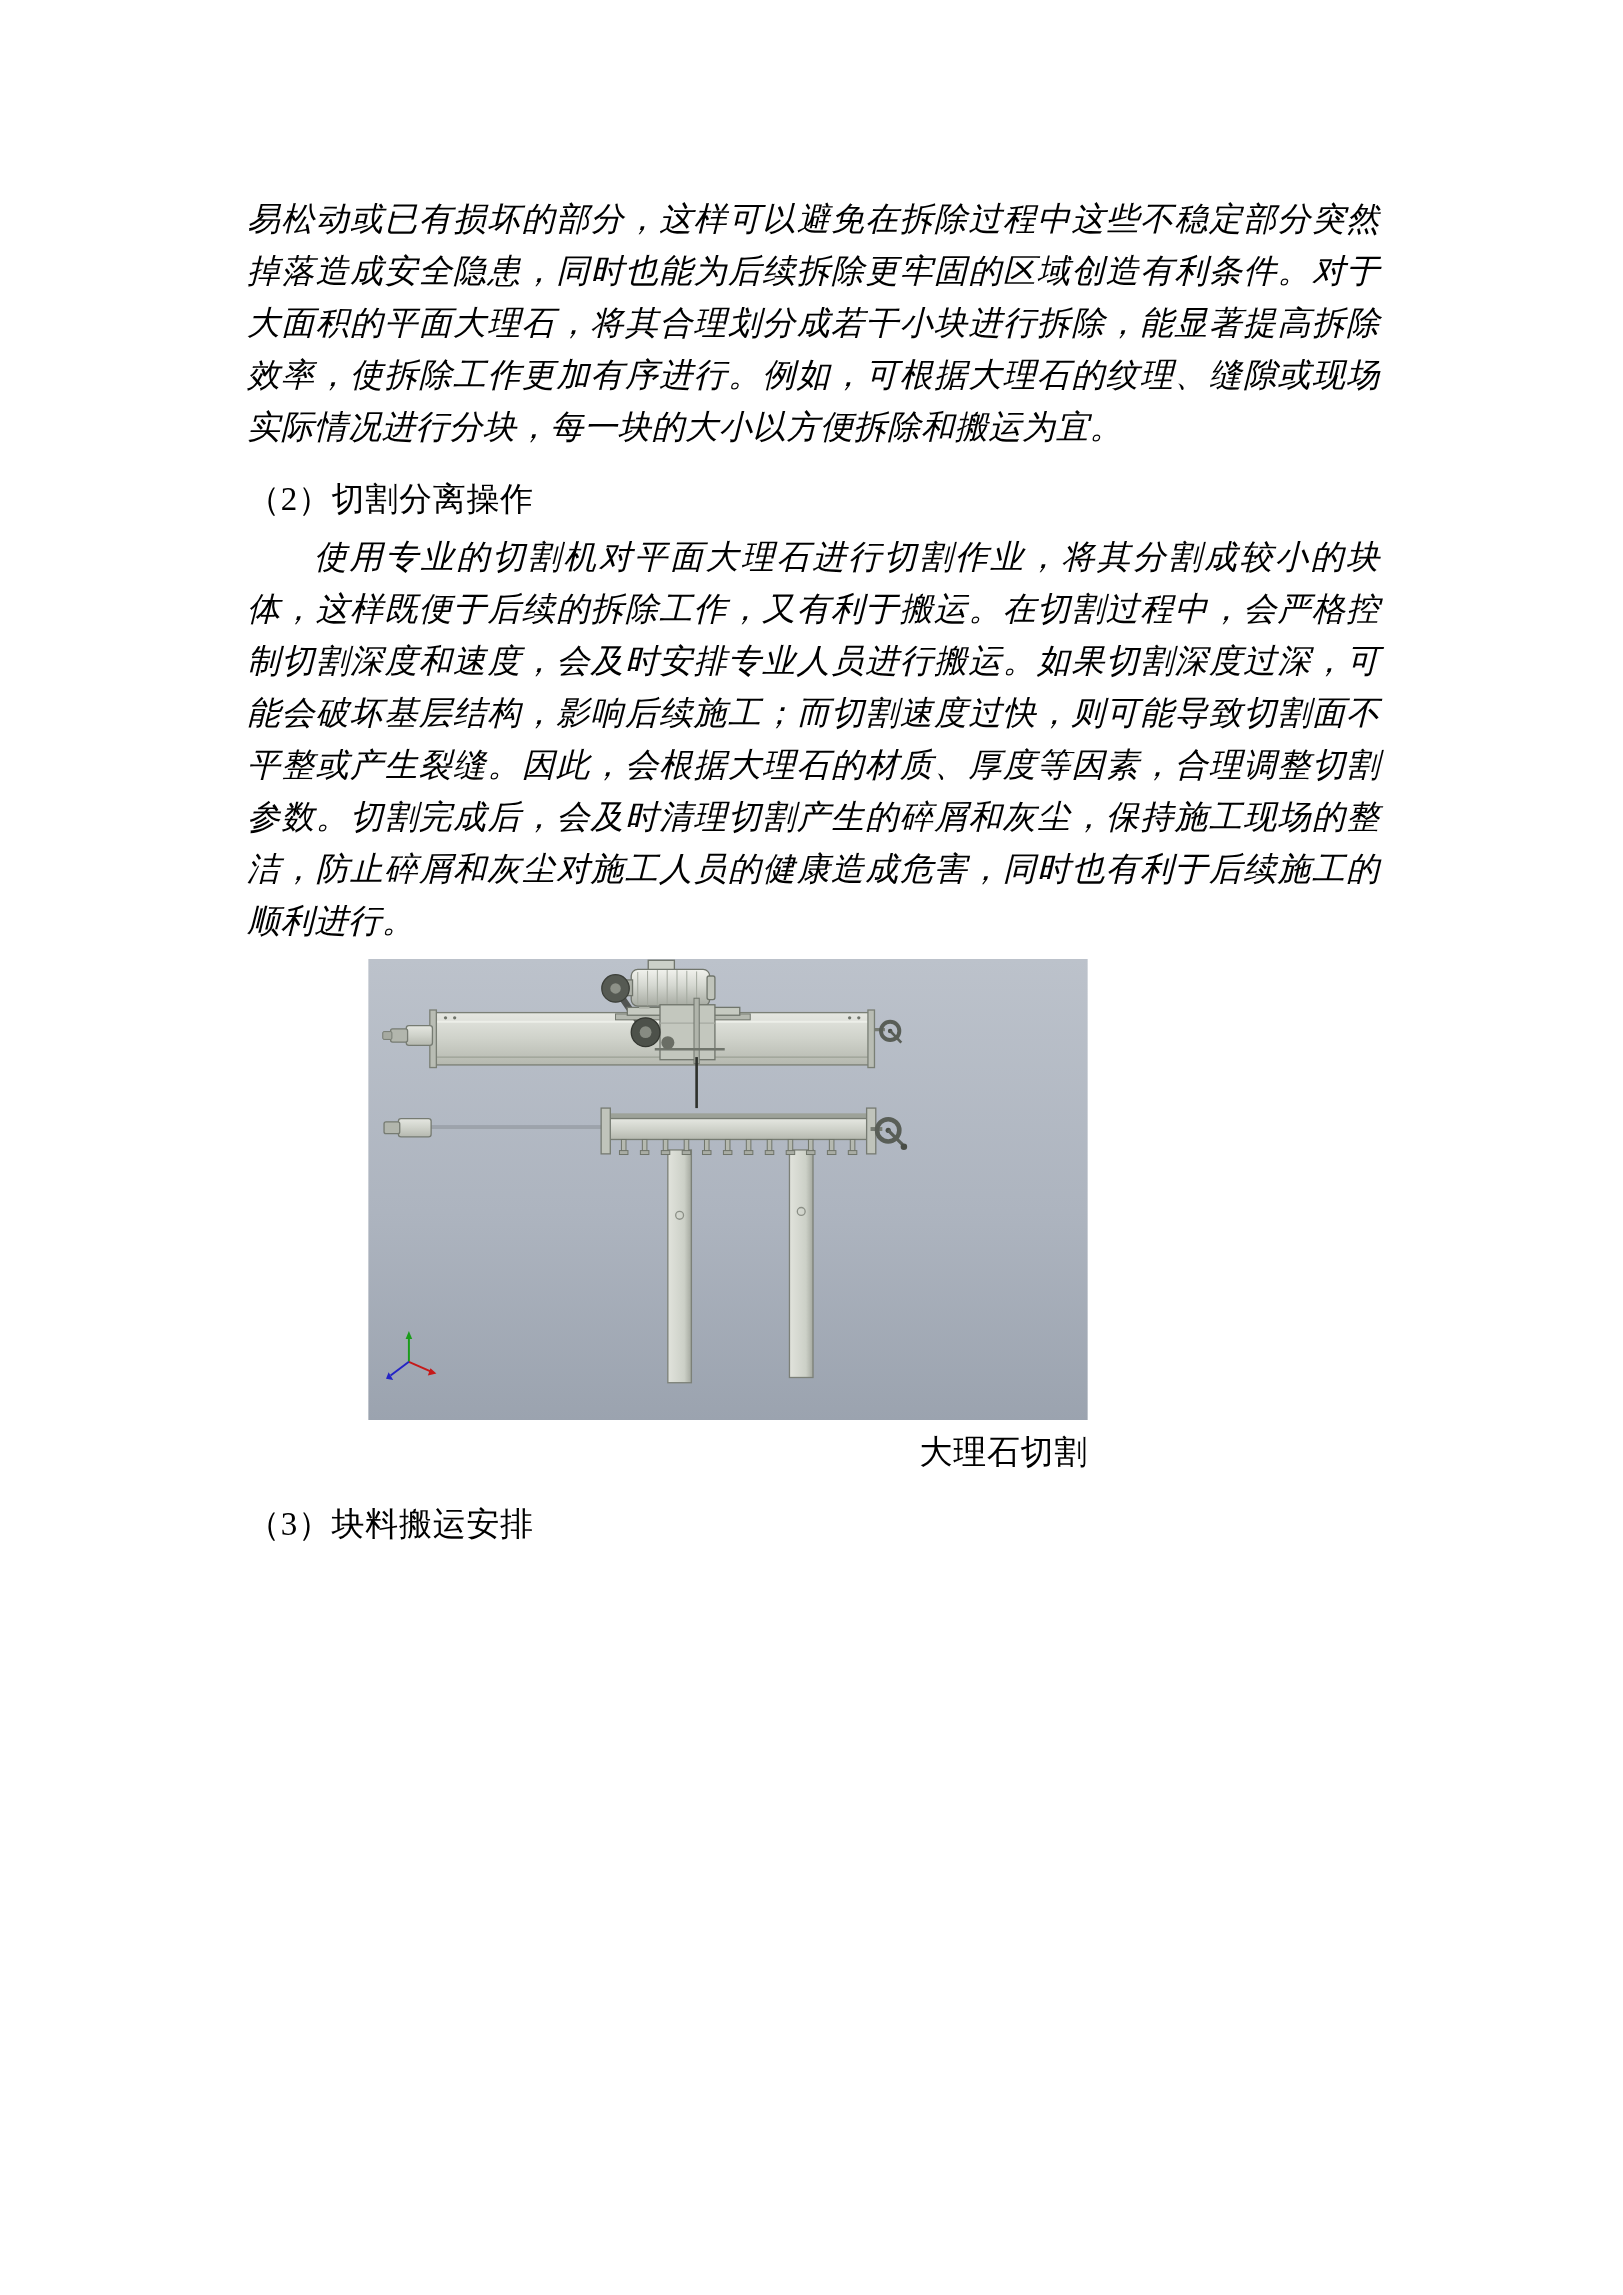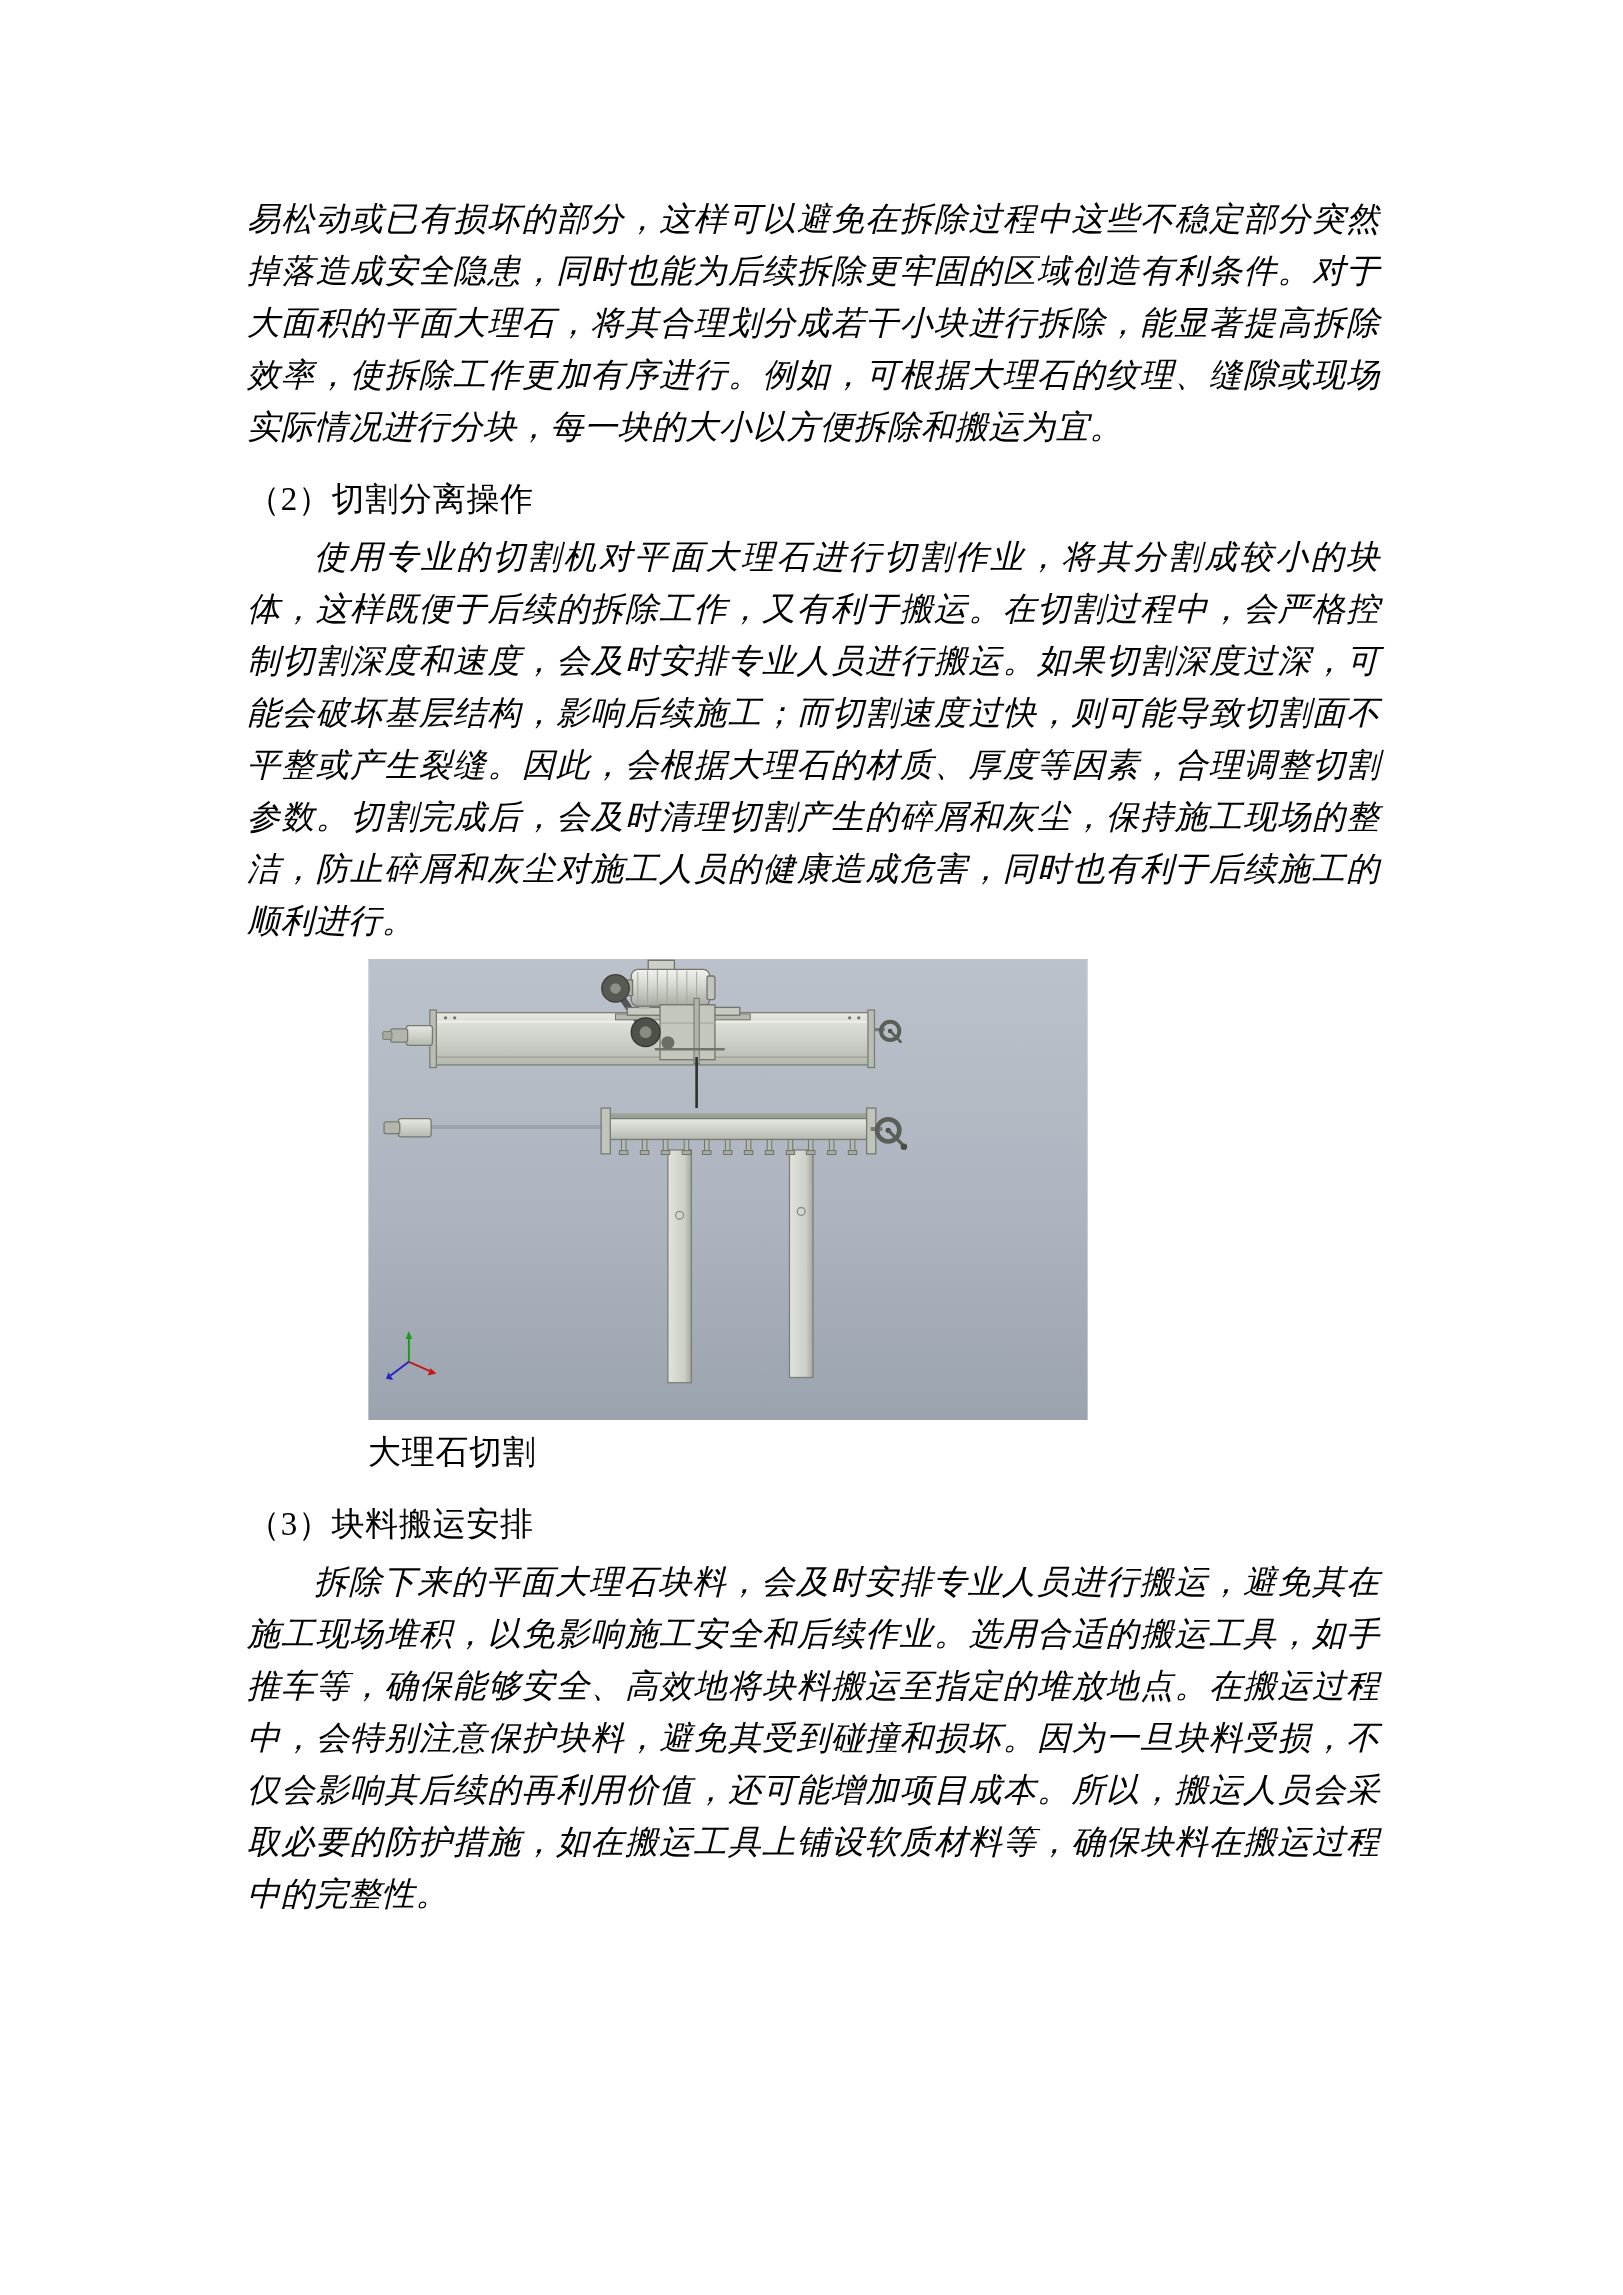--- a/index.html
+++ b/index.html
@@ -44,21 +44,21 @@
     padding: 0;
   }
   .figure-canvas {
     width: 720px;
     height: 461px;
     line-height: 0;
   }
   figcaption {
     margin-top: 6.5px;
     width: 720px;
-    text-align: left;
+    text-align: right;
     font-size: 33px;
     line-height: 52px;
     letter-spacing: 0.7px;
   }
 </style>
 </head>
 <body>
 
 <div class="page">
 
@@ -212,16 +212,15 @@
           <line x1="62" y1="616" x2="34" y2="637" stroke="#2424c6"></line>
           <polygon points="27,642 38,644 31,632" fill="#2424c6"></polygon>
         </g>
       </svg>
     </div>
     <figcaption>大理石切割</figcaption>
   </figure>
 
   <p class="heading">（3）块料搬运安排</p>
 
-  <p class="para indent">拆除下来的平面大理石块料，会及时安排专业人员进行搬运，避免其在施工现场堆积，以免影响施工安全和后续作业。选用合适的搬运工具，如手推车等，确保能够安全、高效地将块料搬运至指定的堆放地点。在搬运过程中，会特别注意保护块料，避免其受到碰撞和损坏。因为一旦块料受损，不仅会影响其后续的再利用价值，还可能增加项目成本。所以，搬运人员会采取必要的防护措施，如在搬运工具上铺设软质材料等，确保块料在搬运过程中的完整性。</p>
 
 </div>
 
 
 </body></html>

